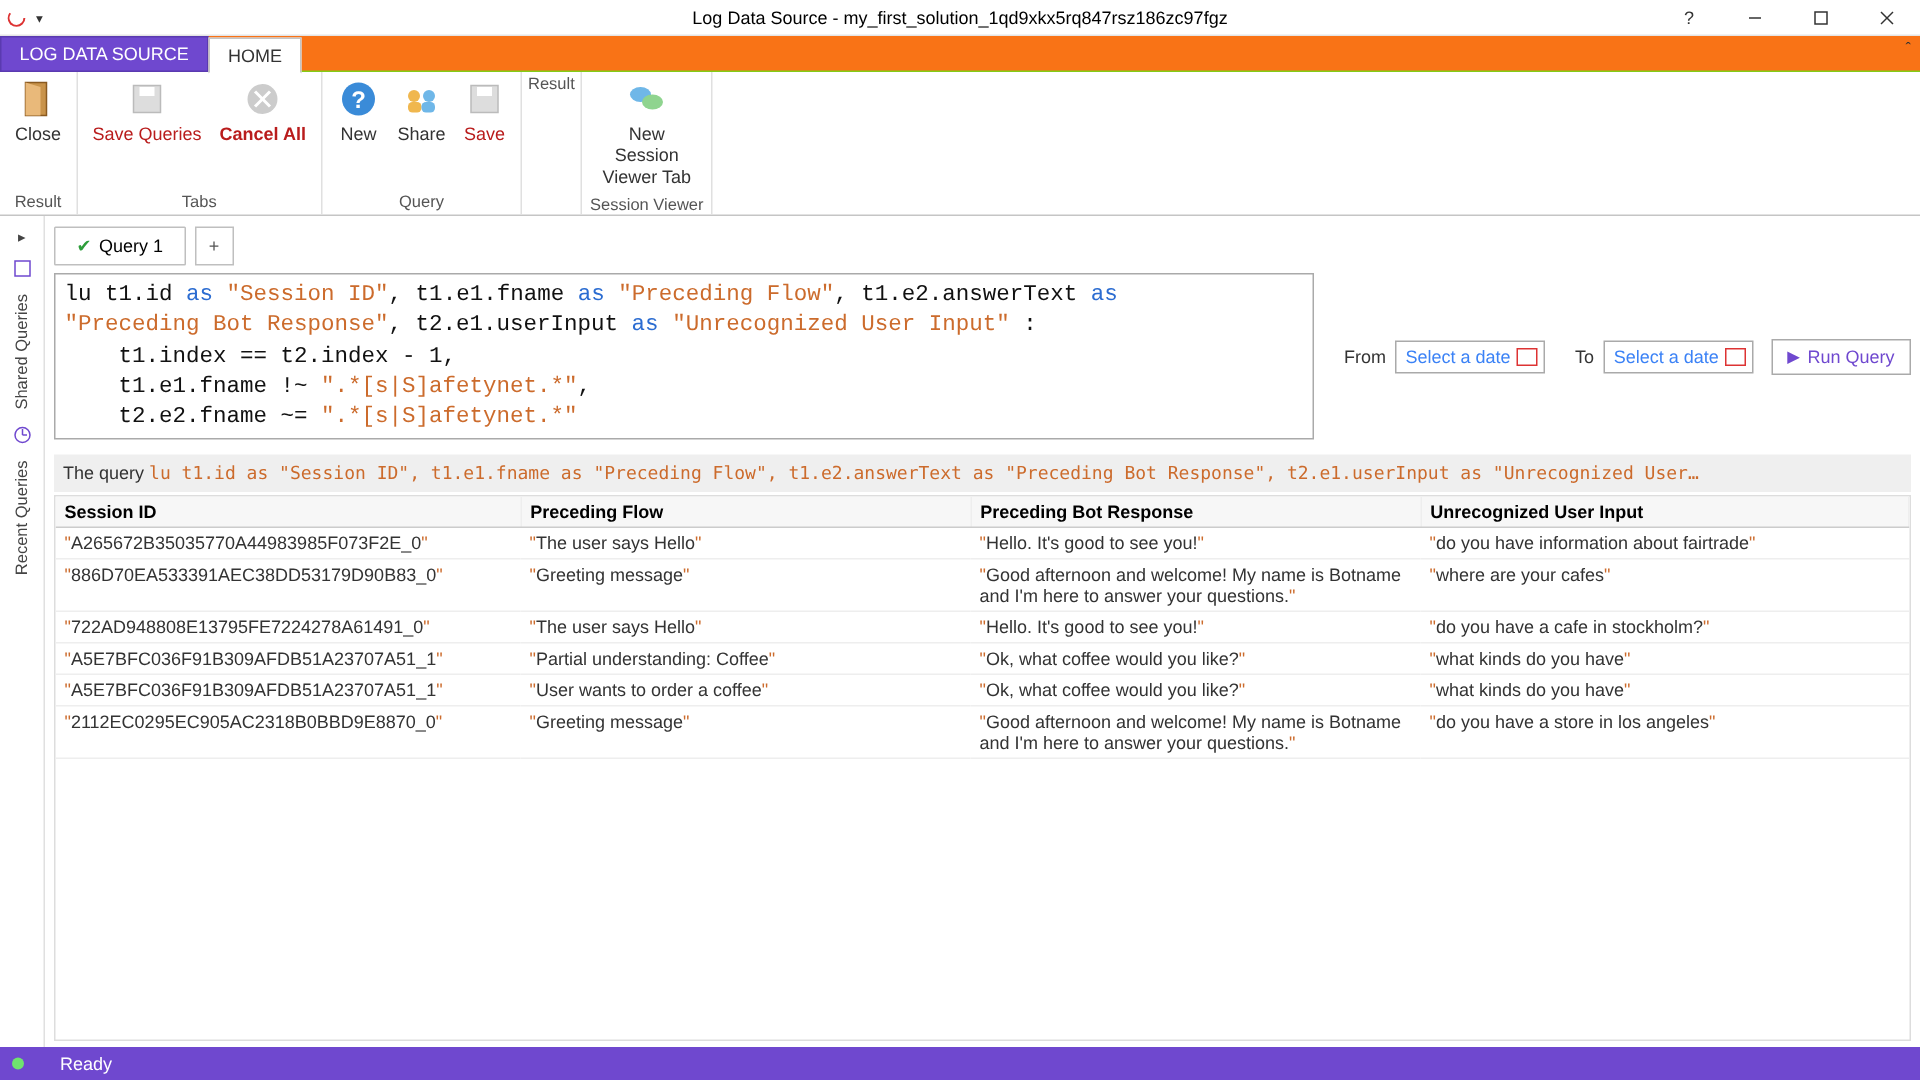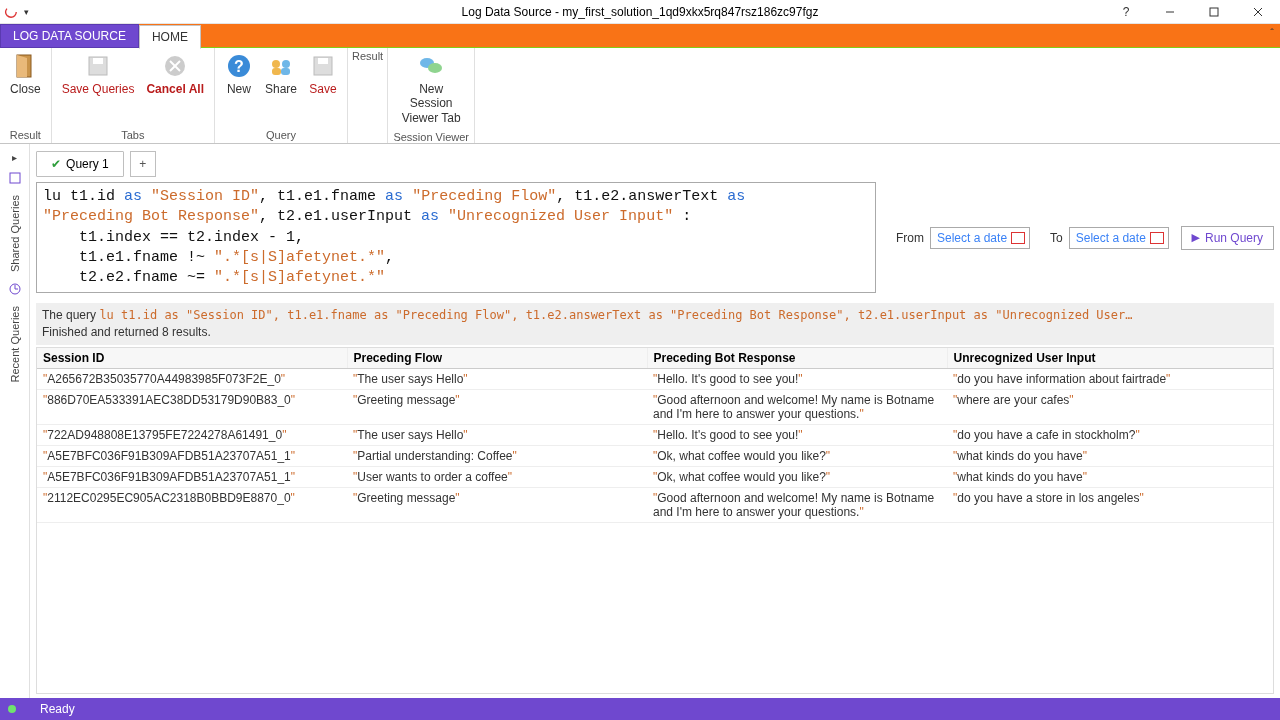--- a/index.html
+++ b/index.html
@@ -237,21 +237,20 @@
           </span>
       </div>
       <div class="run-btn">
         <span class="run-play">▶</span>
         <span>Run Query</span>
       </div>
     </div>
 
     <div class="msgbar">
       <div style="display:flex;"><span>The query </span>&nbsp;<span class="q" style="flex:1;">lu t1.id as "Session ID", t1.e1.fname as "Preceding Flow", t1.e2.answerText as "Preceding Bot Response", t2.e1.userInput as "Unrecognized User…</span></div>
-      <div>Finished and returned 8 results.</div>
     </div>
 
     <div class="grid">
       <table>
         <thead>
             <tr>
           <th style="width:310px;">Session ID</th>
           <th style="width:300px;">Preceding Flow</th>
           <th style="width:300px;">Preceding Bot Response</th>
           <th>Unrecognized User Input</th>

